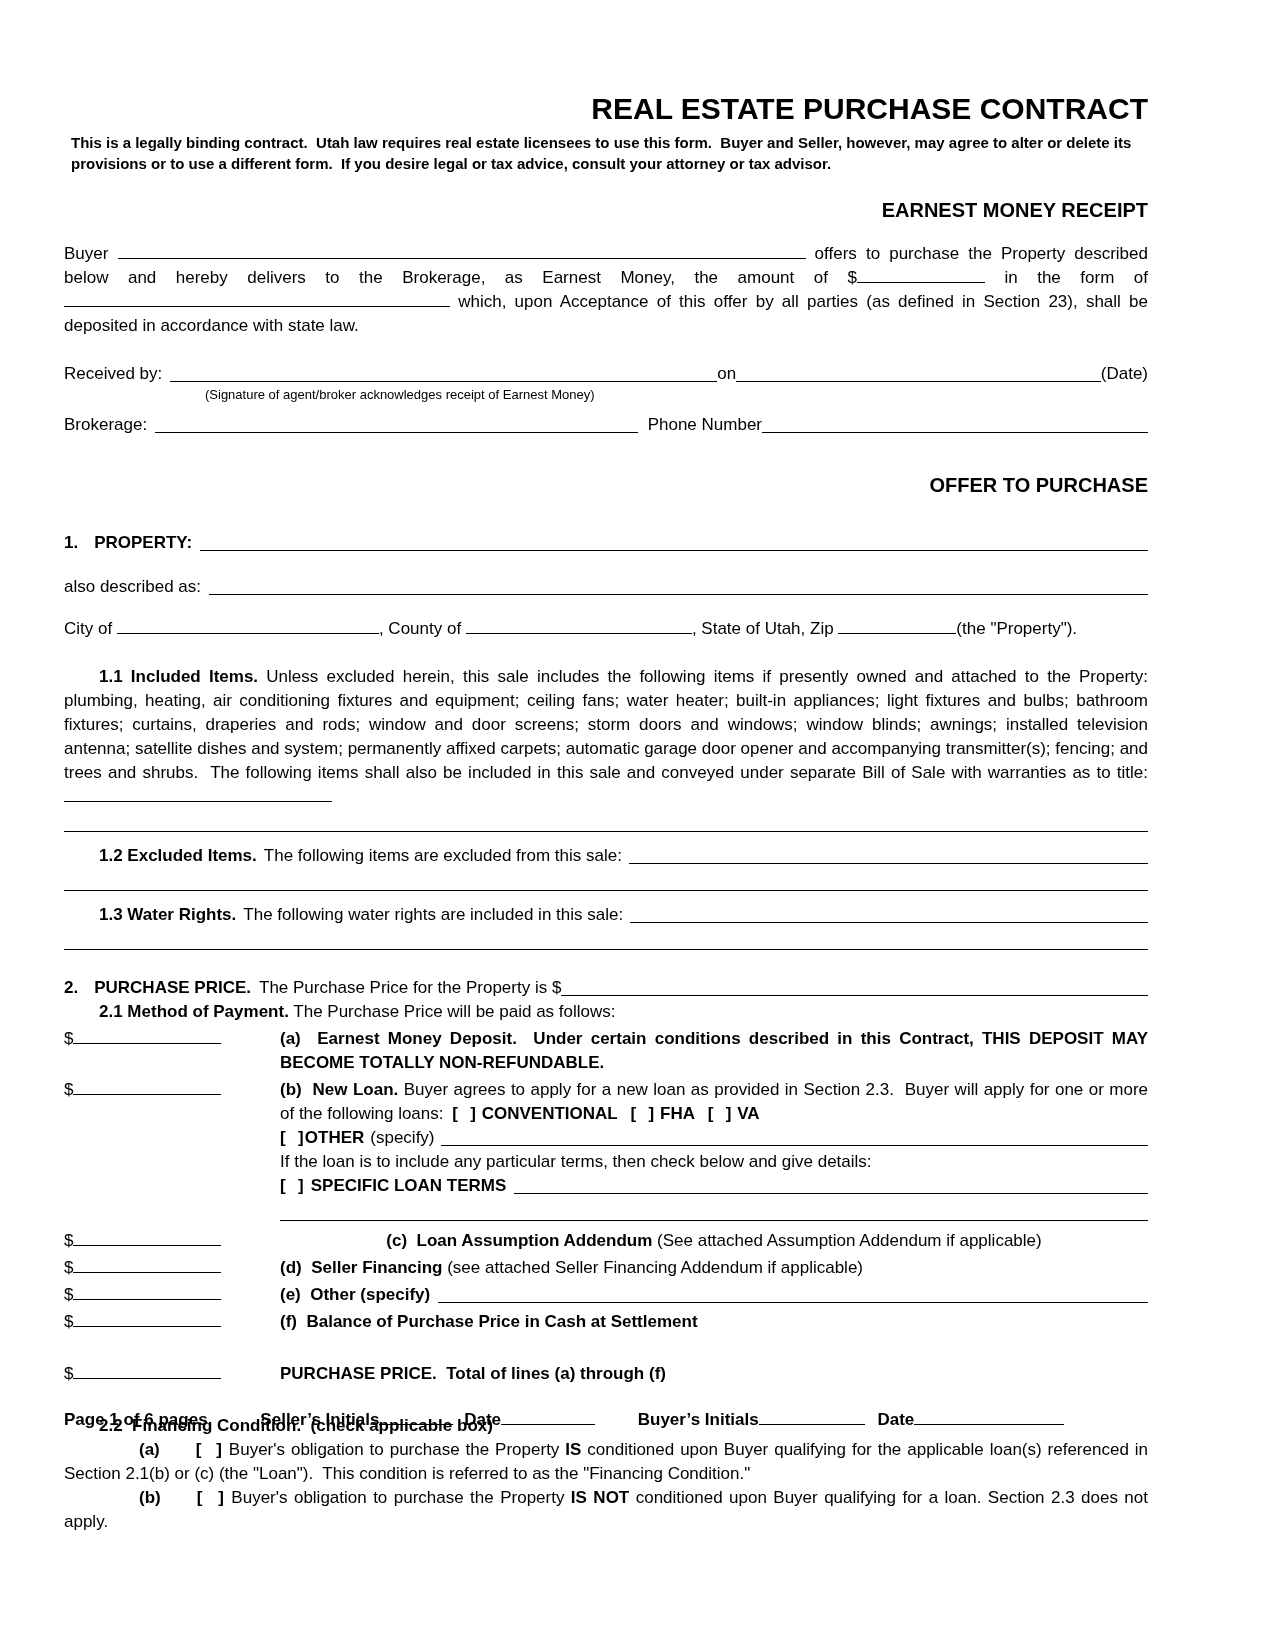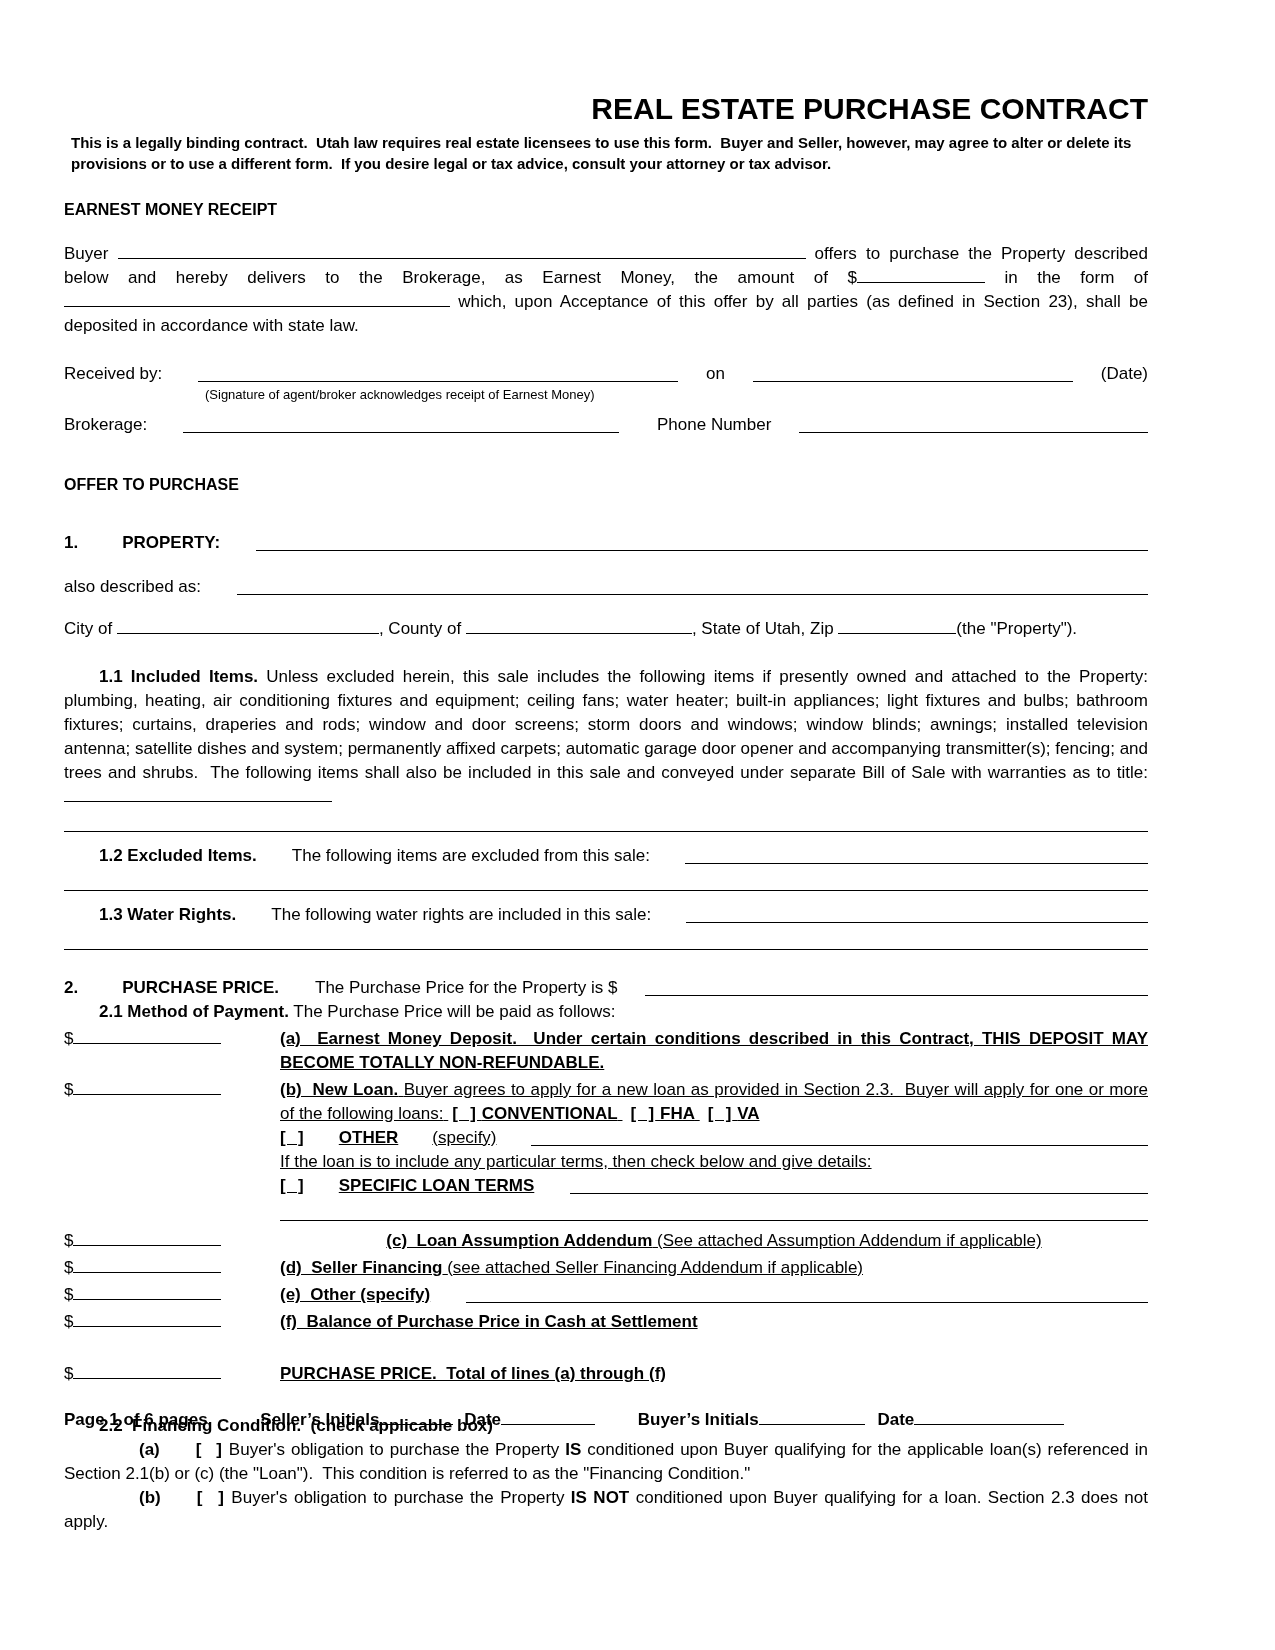--- a/index.html
+++ b/index.html
@@ -8,30 +8,30 @@
     width:1275px; height:1650px; margin:0 auto; background:#fff; position:relative;
     font-family:"Liberation Sans","DejaVu Sans",sans-serif;
     font-size:17px; line-height:24px; color:#000;
     padding:92px 127px 0 64px; overflow:hidden;
   }
   .b{ font-weight:bold; }
   .j{ text-align:justify; }
   .nw{ white-space:nowrap; }
   .title{ font-size:30px; line-height:34px; font-weight:bold; text-align:right; }
   .disclaimer{ font-size:15px; line-height:21px; font-weight:bold; text-align:left; margin:6px auto 0 auto; max-width:1070px; }
-  .sechead{ font-size:16px; line-height:24px; font-weight:bold; text-align:left; margin-top:24px; }
+  .sechead{ font-size:20px; line-height:24px; font-weight:bold; text-align:right; margin-top:24px; }
   .blank{ display:inline-block; height:15px; border-bottom:1.5px solid #000; }
-  .row{ display:flex; align-items:flex-end;gap:28px; }
+  .row{ display:flex; align-items:flex-end; }
   .fblank{ flex:1; height:18px; border-bottom:1.5px solid #000; margin-bottom:4px; }
   .lineblank{ height:23px; border-bottom:1.5px solid #000; }
   .signote{ font-size:13px; line-height:17px; margin-left:141px; }
   .payrow{ display:flex; align-items:flex-start; margin-top:3px; }
   .payleft{ width:216px; flex-shrink:0; display:flex; align-items:baseline; }
   .payblank{ display:inline-block; width:148px; height:15px; border-bottom:1.5px solid #000; }
-  .paytext{ flex:1; text-align:justify;text-decoration:underline; }
+  .paytext{ flex:1; text-align:justify; }
   .spacer{ display:inline-block; width:36px; }
   .cb{ letter-spacing:1px; }
 </style>
 </head>
 <body>
 
 <div class="page">
 
   <div class="title">REAL ESTATE PURCHASE CONTRACT</div>
   <div class="disclaimer">This is a legally binding contract.&nbsp; Utah law requires real estate licensees to use this form.&nbsp; Buyer and Seller, however, may agree to alter or delete its provisions or to use a different form.&nbsp; If you desire legal or tax advice, consult your attorney or tax advisor.</div>
@@ -135,21 +135,21 @@
         <span>Buyer agrees to apply for a new loan as provided in Section 2.3.&nbsp; Buyer will apply for one or more of the following loans:</span>
         <span class="b cb" style="margin-left:4px">[&nbsp;&nbsp;]</span>
         <span class="b">CONVENTIONAL</span>
         <span class="b cb" style="margin-left:8px">[&nbsp;&nbsp;]</span>
         <span class="b">FHA</span>
         <span class="b cb" style="margin-left:8px">[&nbsp;&nbsp;]</span>
         <span class="b">VA</span>
       </div>
       <div class="row">
         <span class="b cb nw">[&nbsp;&nbsp;]</span>
-        <span class="b nw" style="margin-left:6px">OTHER</span>
+        <span class="b nw" style="margin-left:0">OTHER</span>
         <span class="nw" style="margin-left:6px">(specify)</span>
         <span class="fblank" style="margin-left:6px"></span>
       </div>
       <div>If the loan is to include any particular terms, then check below and give details:</div>
       <div class="row">
         <span class="b cb nw">[&nbsp;&nbsp;]</span>
         <span class="b nw" style="margin-left:6px">SPECIFIC LOAN TERMS</span>
         <span class="fblank" style="margin-left:8px"></span>
       </div>
       <div class="lineblank"></div>

